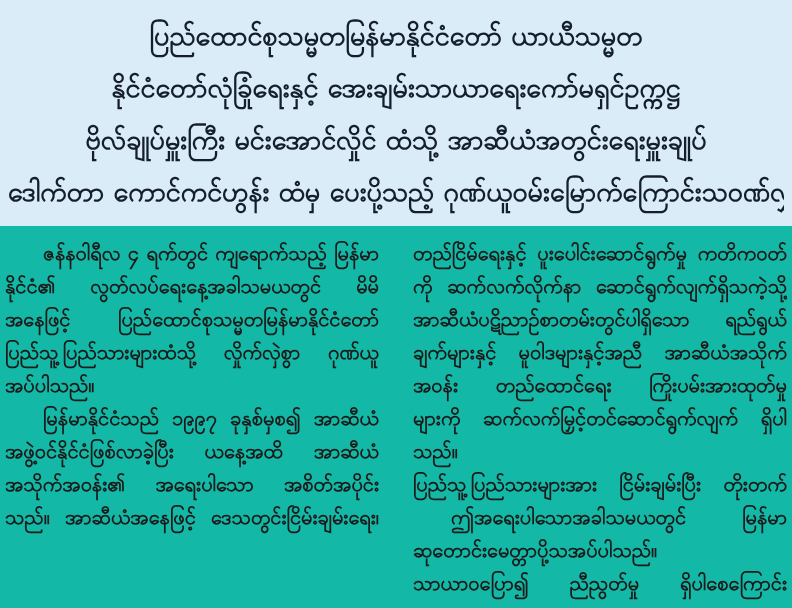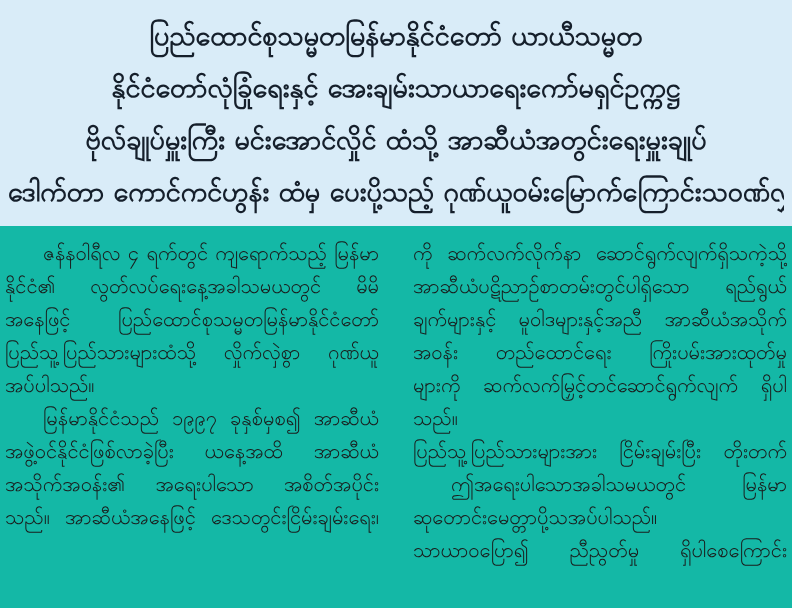--- a/index.html
+++ b/index.html
@@ -33,20 +33,21 @@
     overflow: hidden;
   }
   .body-area {
     box-sizing: border-box;
     width: 792px;
     padding: 11px 5px 0 5px;
     display: flex;
     gap: 34px;
     color: #1a1a1a;
     font-size: 20px;
+    font-weight: bold;
   }
   .col {
     flex: 1 1 0;
     min-width: 0;
   }
   .para { margin: 0; }
   .line {
     height: 33px;
     line-height: 33px;
     white-space: nowrap;
@@ -85,20 +86,21 @@
       <div class="para">
         <div class="line first">မြန်မာနိုင်ငံသည် ၁၉၉၇ ခုနှစ်မှစ၍ အာဆီယံ</div>
         <div class="line">အဖွဲ့ဝင်နိုင်ငံဖြစ်လာခဲ့ပြီး ယနေ့အထိ အာဆီယံ</div>
         <div class="line">အသိုက်အဝန်း၏ အရေးပါသော အစိတ်အပိုင်း</div>
         <div class="line">သည်။ အာဆီယံအနေဖြင့် ဒေသတွင်းငြိမ်းချမ်းရေး၊</div>
       </div>
     </div>
 
     <div class="col">
       <div class="para">
+        <div class="line">တည်ငြိမ်ရေးနှင့် ပူးပေါင်းဆောင်ရွက်မှု ကတိကဝတ်</div>
         <div class="line">ကို ဆက်လက်လိုက်နာ ဆောင်ရွက်လျက်ရှိသကဲ့သို့</div>
         <div class="line">အာဆီယံပဋိညာဉ်စာတမ်းတွင်ပါရှိသော ရည်ရွယ်</div>
         <div class="line">ချက်များနှင့် မူဝါဒများနှင့်အညီ အာဆီယံအသိုက်</div>
         <div class="line">အဝန်း တည်ထောင်ရေး ကြိုးပမ်းအားထုတ်မှု</div>
         <div class="line">များကို ဆက်လက်မြှင့်တင်ဆောင်ရွက်လျက် ရှိပါ</div>
         <div class="line lastline">သည်။</div>
       </div>
       <div class="para">
         <div class="line">ပြည်သူ့ပြည်သားများအား ငြိမ်းချမ်းပြီး တိုးတက်</div>
         <div class="line first">ဤအရေးပါသောအခါသမယတွင် မြန်မာ</div>

